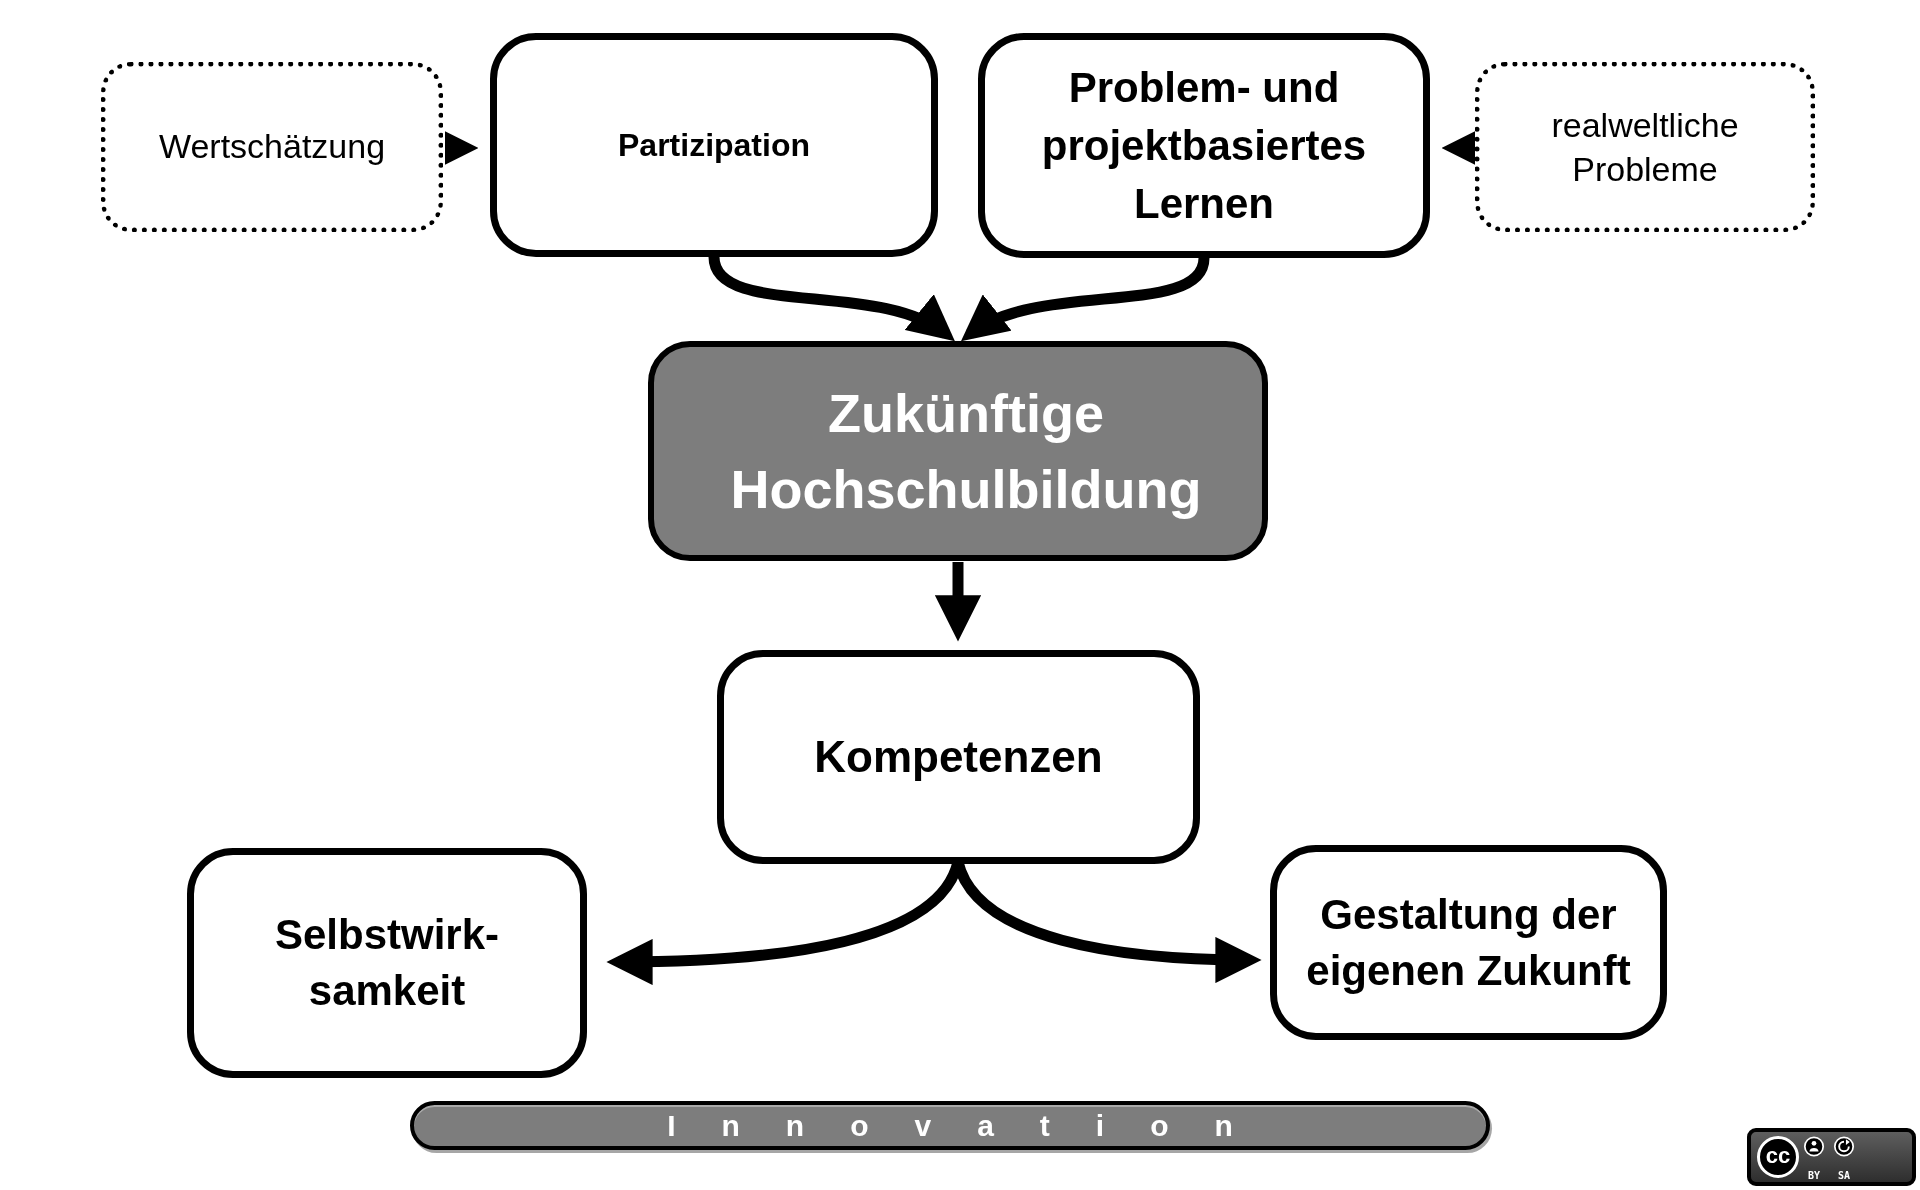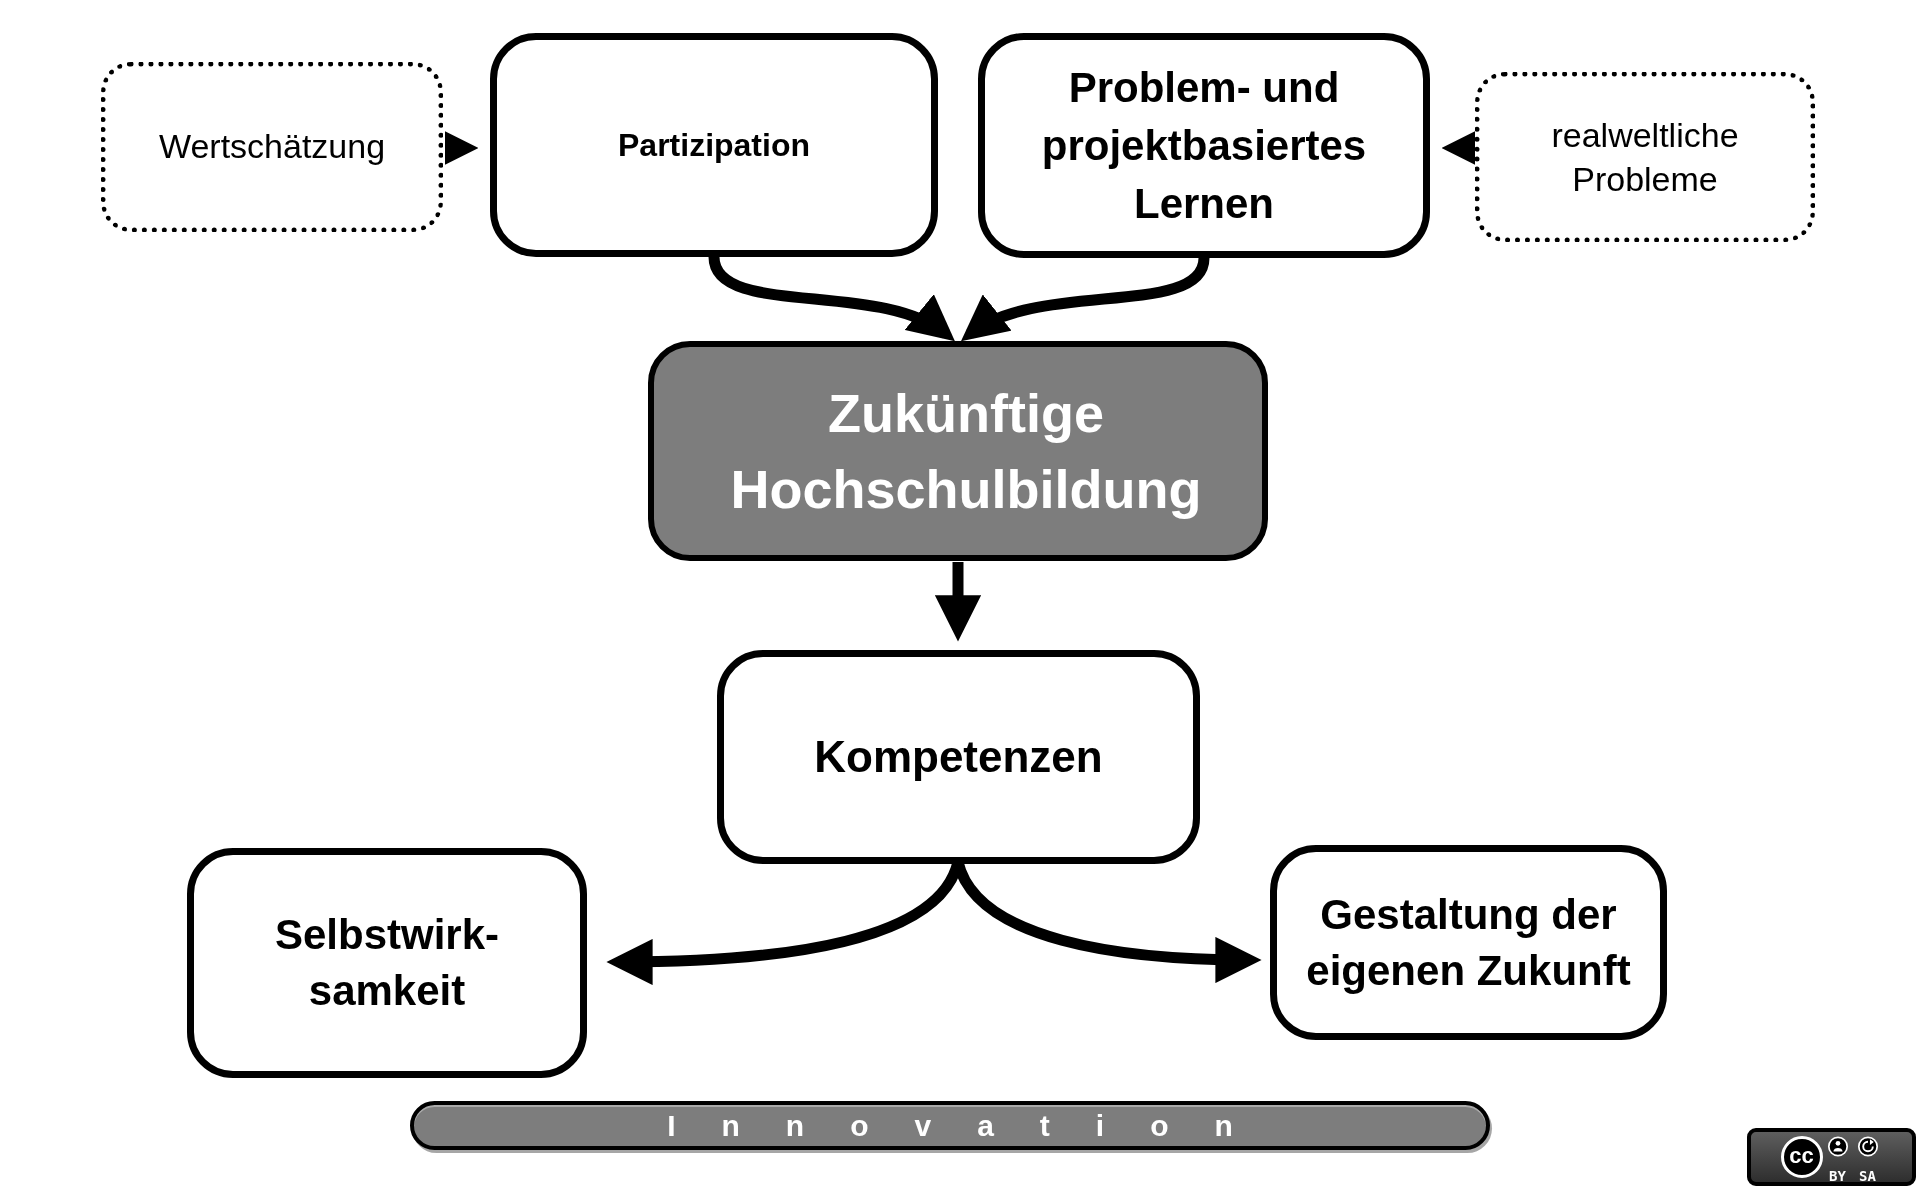--- a/index.html
+++ b/index.html
@@ -32,21 +32,21 @@
   }
   .box.gray{
     background:#7d7d7d;
     color:#ffffff;
     border-width:6px;
     border-radius:42px;
   }
   .node-wertschaetzung{left:101px;top:62px;width:342px;height:170px;font-size:34px;}
   .node-partizipation{left:490px;top:33px;width:448px;height:224px;font-size:32px;}
   .node-problem{left:978px;top:33px;width:452px;height:225px;font-size:42px;line-height:58px;}
-  .node-realweltliche{left:1475px;top:72px;width:340px;height:170px;font-size:34px;line-height:44px;}
+  .node-realweltliche{left:1475px;top:62px;width:340px;height:170px;font-size:34px;line-height:44px;}
   .node-hochschulbildung{left:648px;top:341px;width:620px;height:220px;font-size:54px;line-height:76px;padding-left:16px;}
   .node-kompetenzen{left:717px;top:650px;width:483px;height:214px;font-size:44px;}
   .node-selbstwirksamkeit{left:187px;top:848px;width:400px;height:230px;font-size:42px;line-height:56px;}
   .node-gestaltung{left:1270px;top:845px;width:397px;height:195px;font-size:42px;line-height:56px;}
 
   .innovation-bar{
     position:absolute;
     left:410px;top:1101px;width:1080px;height:49px;
     background:#7d7d7d;
     border:4px solid #000;
@@ -69,21 +69,21 @@
   
   .cc-badge{
     position:absolute;
     left:1747px;top:1128px;width:169px;height:58px;
     background:linear-gradient(#5e5e5e,#2e2e2e);
     border:4px solid #000;
     border-radius:9px;
     box-sizing:border-box;
     display:flex;
     align-items:center;
-    justify-content:center;
+    justify-content:flex-start;
     padding:0 6px;
   }
   .cc-circle{
     width:42px;height:42px;
     border:3px solid #fff;
     border-radius:50%;
     background:#000;
     color:#fff;
     font-weight:bold;
     font-size:22px;
@@ -93,21 +93,21 @@
     padding-bottom:2px;
   }
   .cc-sub{
     display:flex;flex-direction:column;align-items:center;justify-content:flex-end;
     height:100%;
   }
   .cc-sub svg{display:block;margin-top:4px;}
   .cc-sub .lbl{
     color:#fff;
     font-family:"DejaVu Sans Mono", monospace;
-    font-size:14px;
+    font-size:10px;
     font-weight:bold;
     line-height:12px;
     margin-top:13px;
   }
 </style>
 </head>
 <body>
 
 <div class="stage">
 

